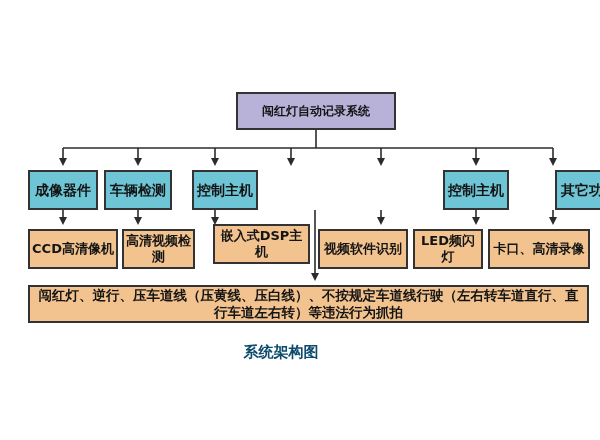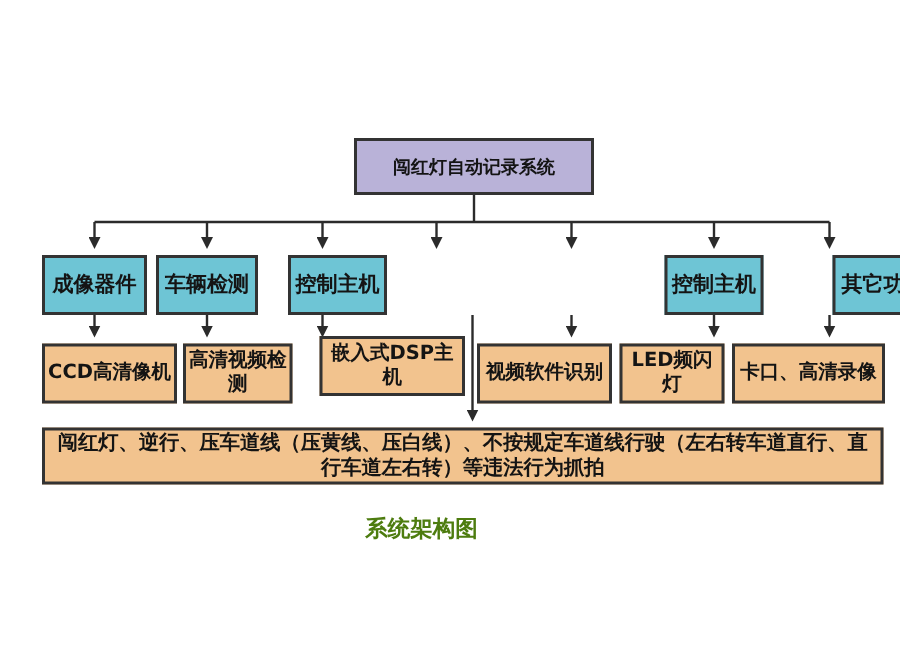--- a/index.html
+++ b/index.html
@@ -17,21 +17,21 @@
   }
   .node-root{background:#b9b2d8;font-size:12px;}
   .node-l2{background:#6ec5d5;font-size:14px;}
   .node-l3{background:#f2c38e;font-size:13px;}
   .node-summary{
     background:#f2c38e;font-size:13.5px;line-height:17px;
     padding:1px 8px;
   }
   .caption{
     position:absolute;left:181px;top:343px;width:200px;
-    text-align:center;font-size:15px;font-weight:bold;color:#4d7c0f;
+    text-align:center;font-size:15px;font-weight:bold;color:#0c4a6e;
   }
 </style>
 </head>
 <body>
 
 <div class="canvas">
 
   <svg class="connectors" width="600" height="440" viewBox="0 0 600 440">
     <defs>
       <marker id="arrow" markerWidth="8" markerHeight="8" viewBox="0 0 8 8" refX="6" refY="4" orient="auto" markerUnits="userSpaceOnUse">

